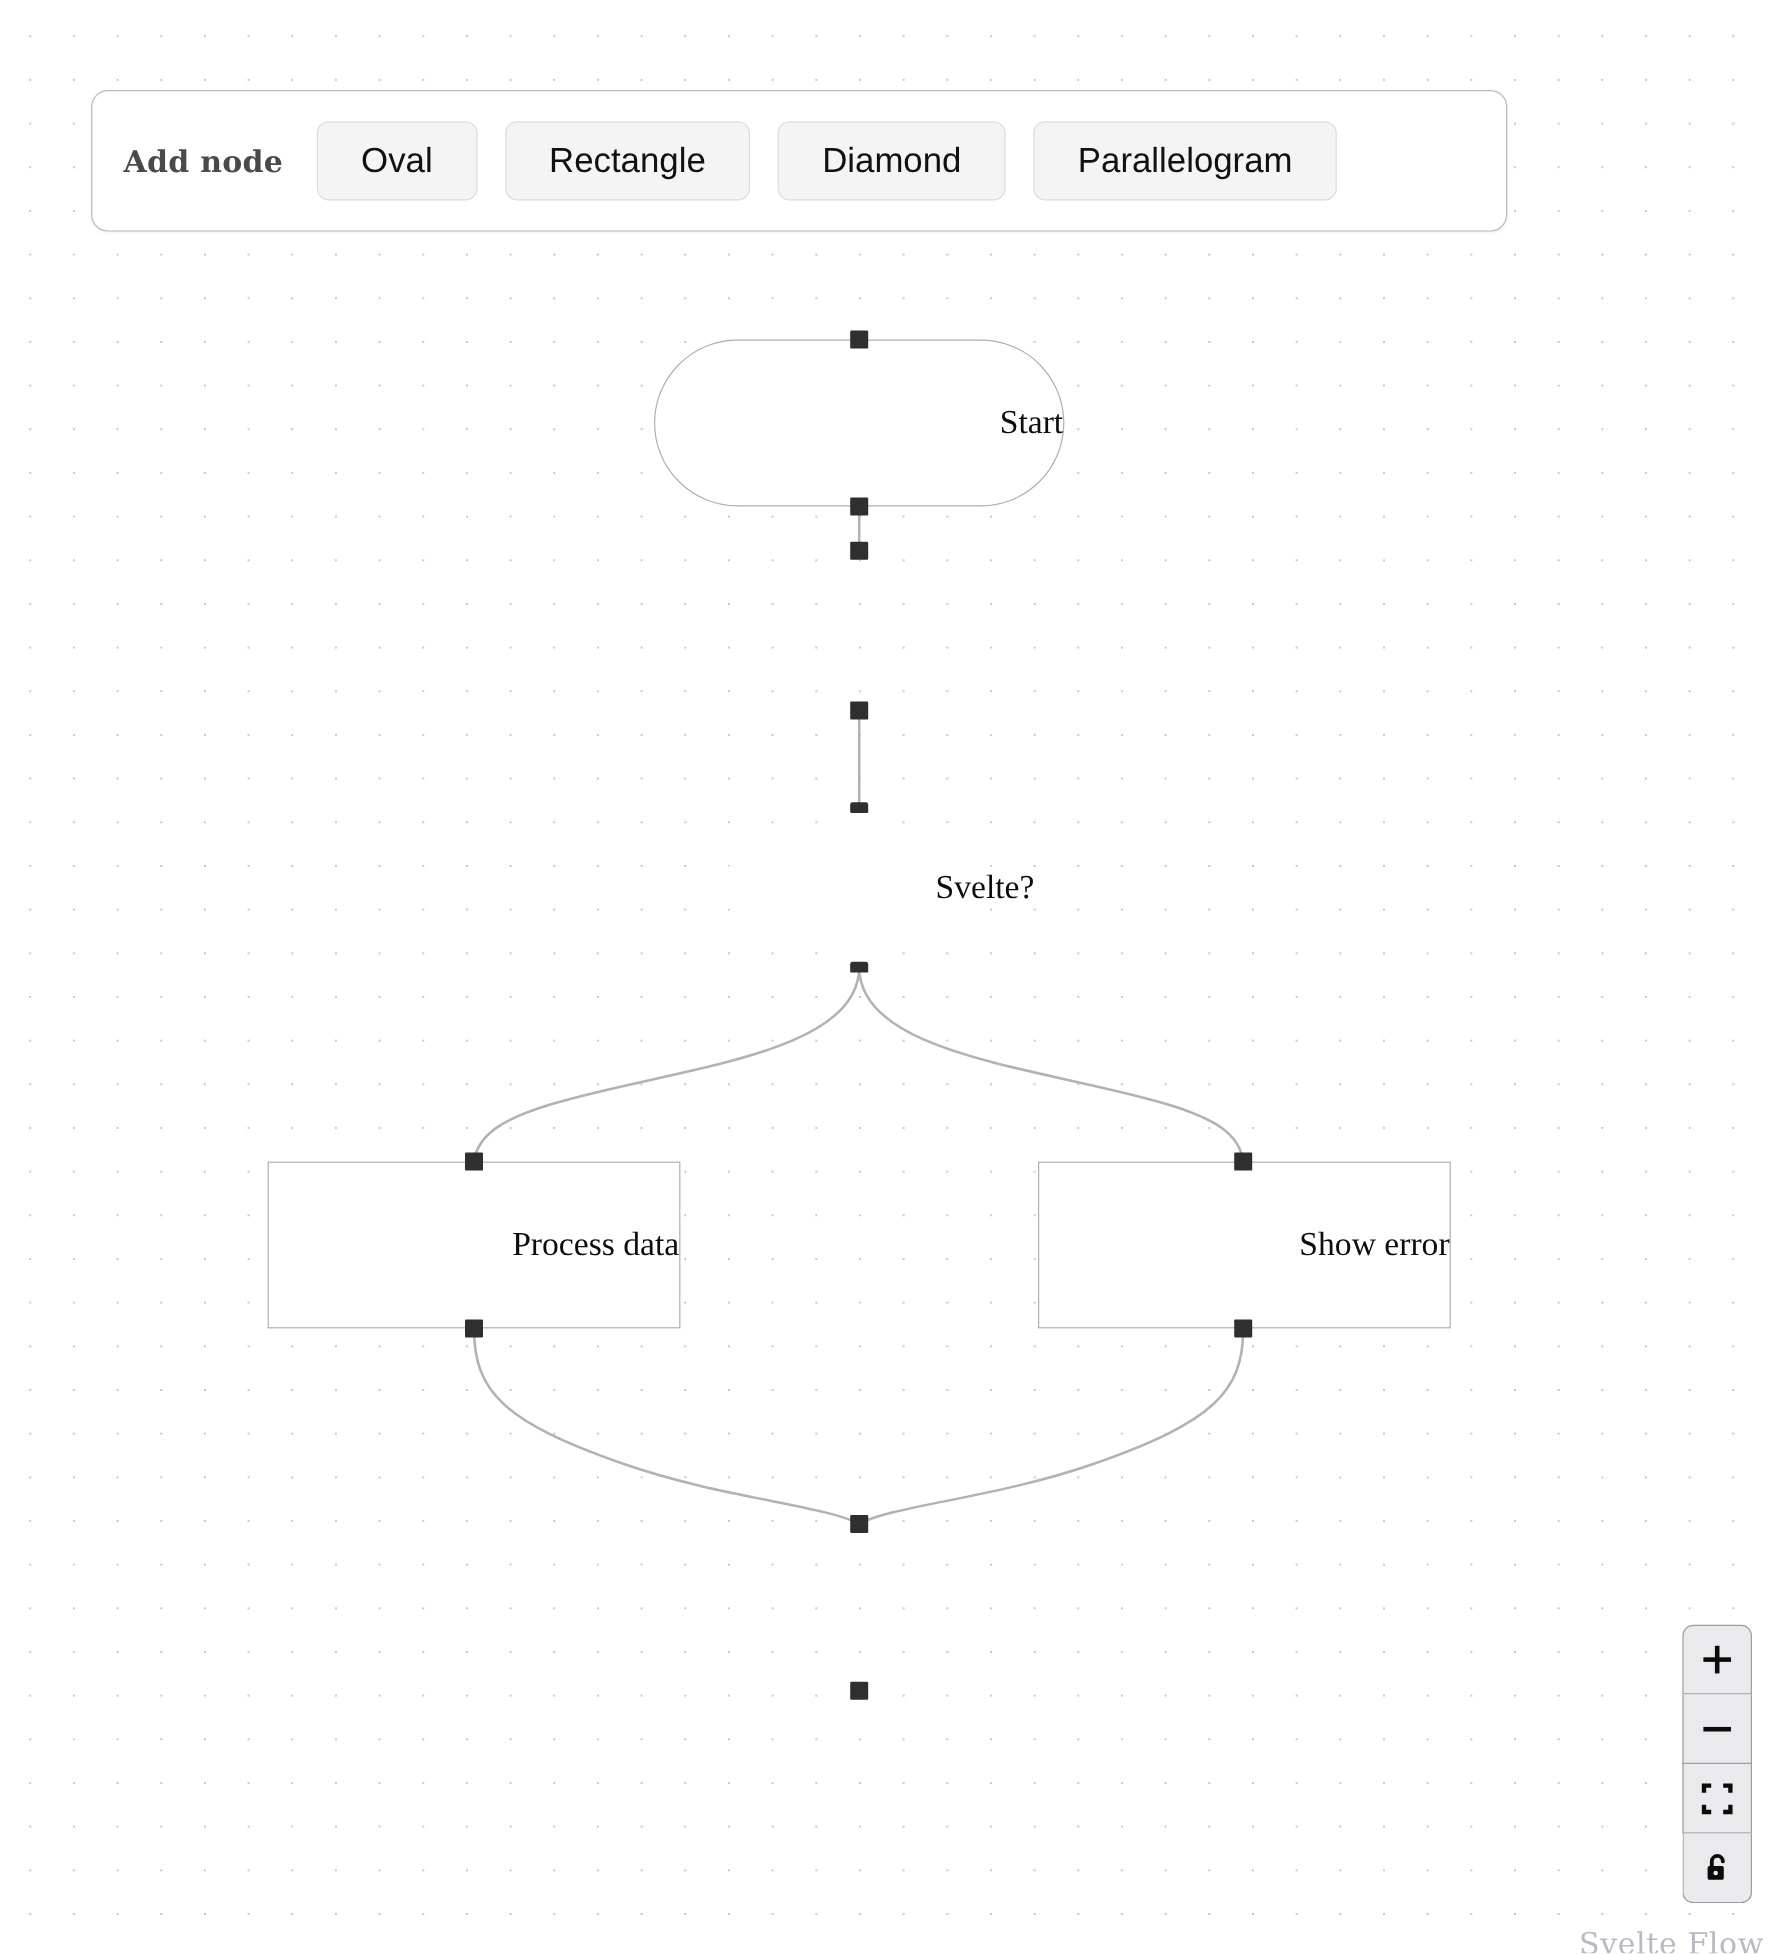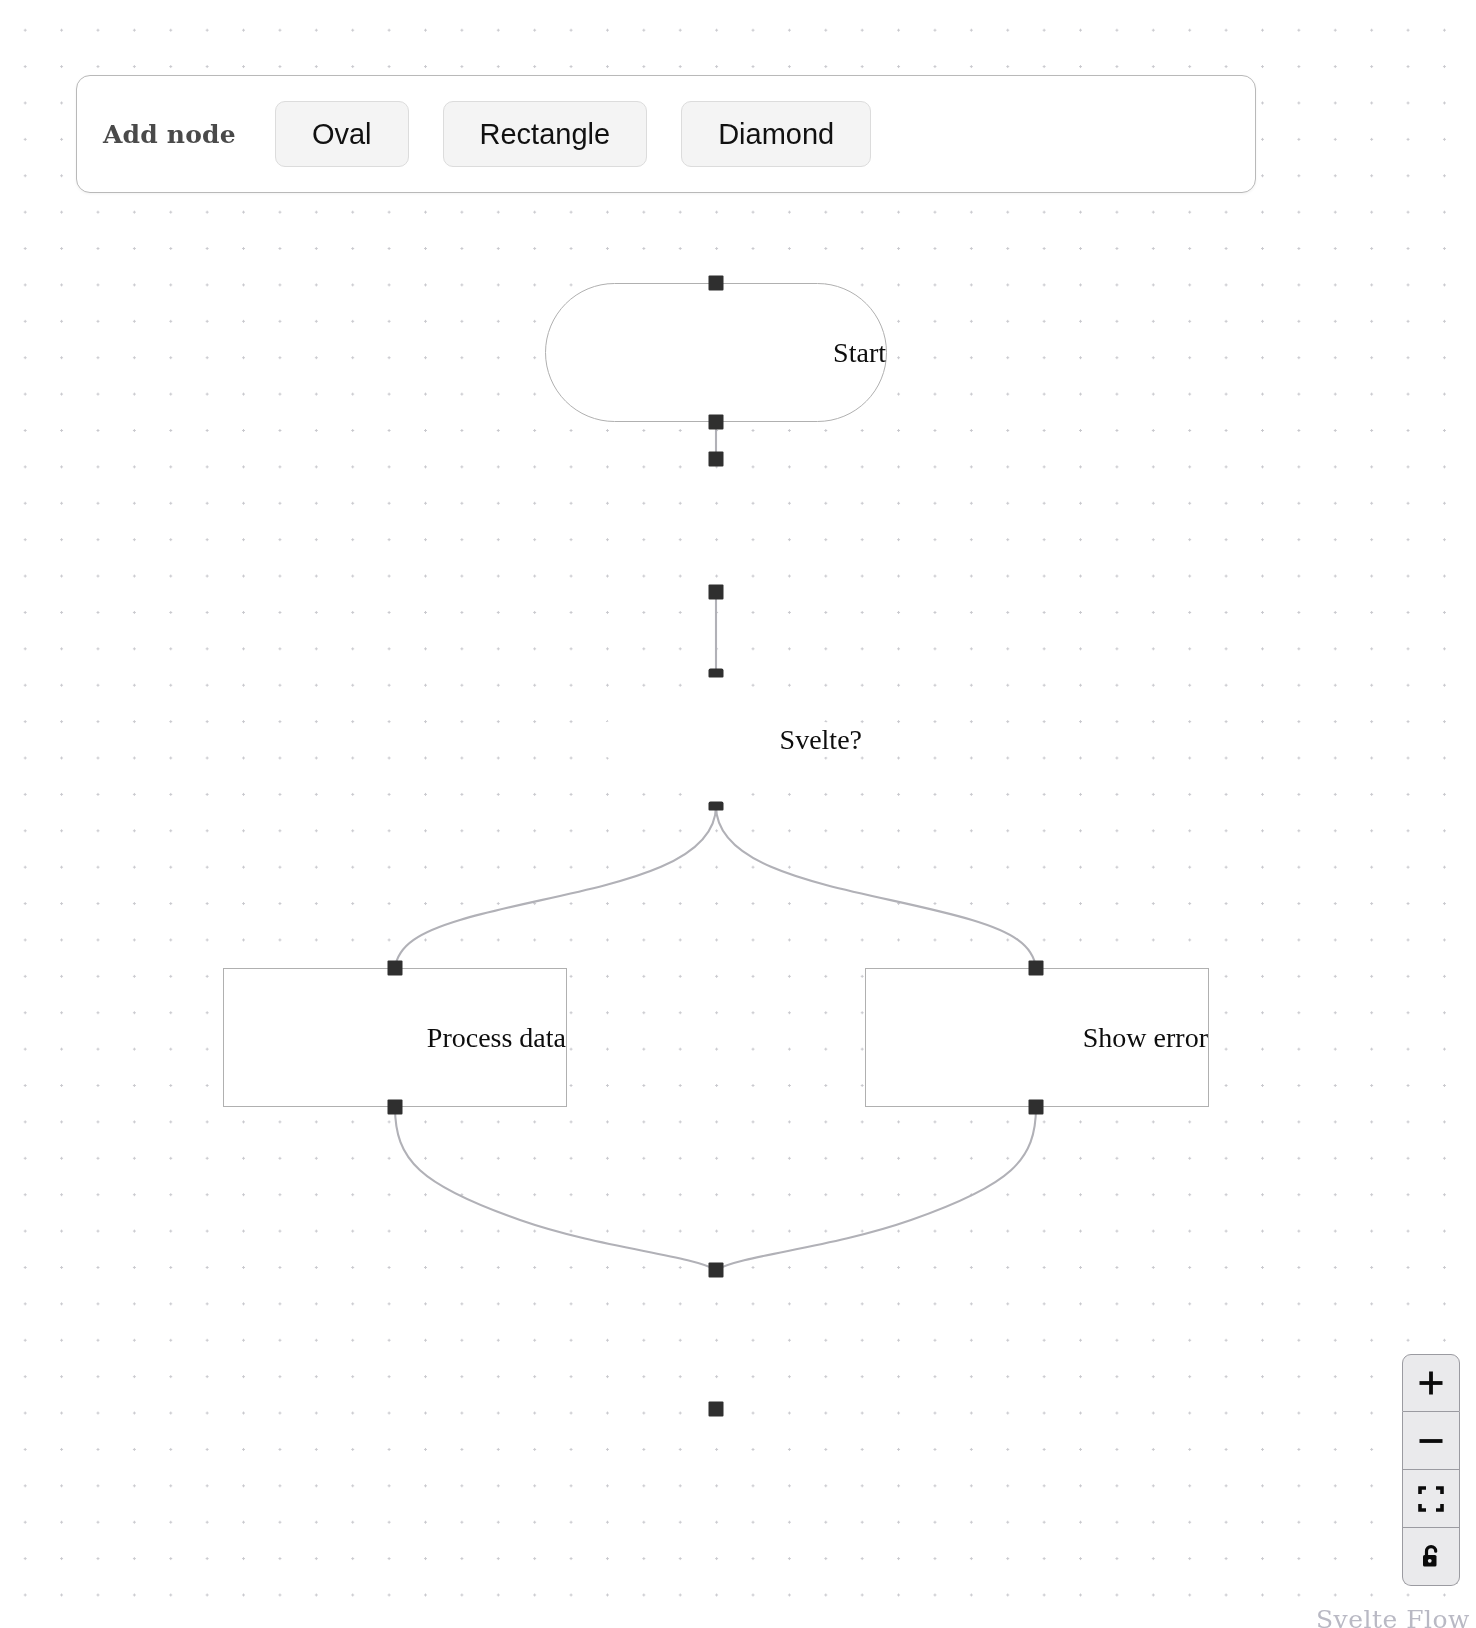--- a/index.html
+++ b/index.html
@@ -31,21 +31,21 @@
     top: 75px;
     width: 1180px;
     height: 118px;
     box-sizing: border-box;
     background: #ffffff;
     border: 1.6px solid #b9b9b9;
     border-radius: 14px;
     display: flex;
     align-items: center;
     padding: 0 26px;
-    gap: 34px;
+    gap: 23px;
     box-shadow: 0 1px 3px rgba(0,0,0,0.05);
   }
 
   .toolbar-label {
     font-family: "DejaVu Serif", "Liberation Serif", serif;
     font-weight: 700;
     font-size: 25px;
     color: #4a4a4a;
     letter-spacing: 0.2px;
     white-space: nowrap;
@@ -224,20 +224,21 @@
 
   <div class="handle" style="left:716px; top:1270px;"></div>
   <div class="handle" style="left:716px; top:1409px;"></div>
 
   <div class="toolbar">
     <span class="toolbar-label">Add node</span>
 
     <button class="node-btn">Oval</button>
     <button class="node-btn">Rectangle</button>
     <button class="node-btn">Diamond</button>
+    <button class="node-btn">Parallelogram</button>
   </div>
 
   <div class="controls">
 
     <div class="ctrl-btn">
       <svg width="30" height="30" viewBox="0 0 30 30">
         <rect x="13.1" y="3.5" width="3.8" height="23" fill="#0b0b0b"></rect>
         <rect x="3.5" y="13.1" width="23" height="3.8" fill="#0b0b0b"></rect>
       </svg>
     </div>

